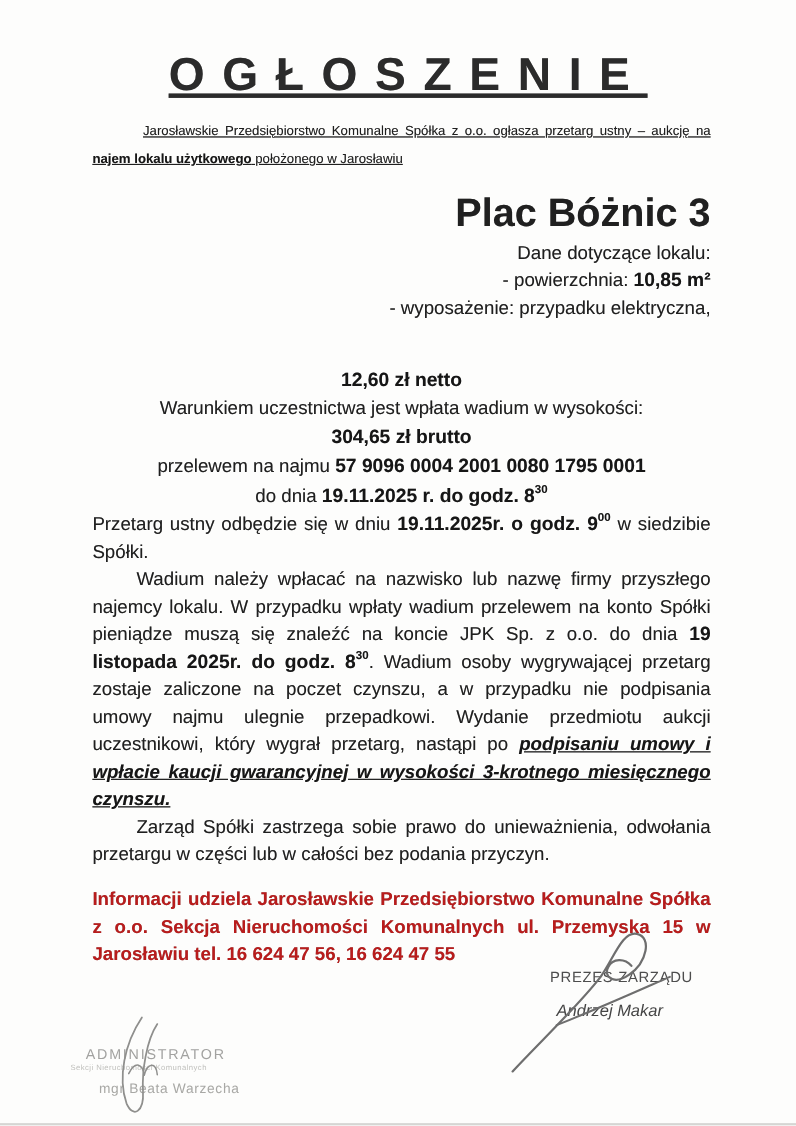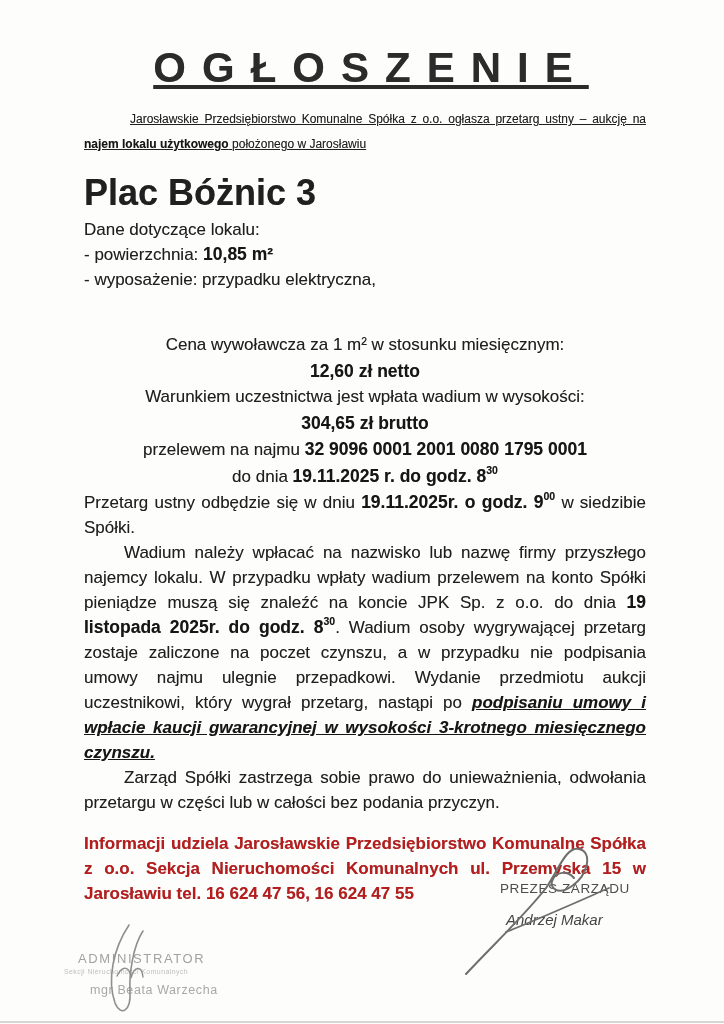--- a/index.html
+++ b/index.html
@@ -12,22 +12,22 @@
   .content {
     position:absolute; left:84px; top:44px; width:562px;
     text-shadow:0 0 0.5px rgba(25,25,25,0.4);
   }
   .doc-title {
     margin:0; text-align:center;
     font-size:42px; font-weight:700; letter-spacing:16px; text-indent:12px;
     color:#2b2b2b; white-space:nowrap;text-decoration:underline;
   }
   .intro { margin:15px 0 0 0; font-size:12px; line-height:25px; text-align:justify; text-indent:46px;text-decoration:underline; }
-  .property-name { margin:15px 0 3px 0; text-align:left; font-size:36px; font-weight:700; color:#202020; }
-  .cline { text-align:left; font-size:17px; line-height:25px; }
+  .property-name { margin:15px 0 3px 0; text-align:right; font-size:36px; font-weight:700; color:#202020; }
+  .cline { text-align:right; font-size:17px; line-height:25px; }
   .price-block { margin-top:40px; text-align:center; font-size:17px; line-height:26px; }
   .just { margin:0; text-align:justify; font-size:17px; line-height:25px; }
   .ind  { text-indent:40px; }
   .blg  { font-weight:700; font-size:17.5px; }
   b, .blg { color:#161616; }
   .kaucja { font-weight:700; font-style:italic; text-decoration:underline; color:#161616; }
   .contact { font-weight:700; margin-top:16px; color:#b91c1c; }
   sup { font-size:0.60em; position:relative; top:-0.15em; line-height:0; }
   .sig-role  { position:absolute; left:500px; top:881px; font-size:13.5px; letter-spacing:0.6px; color:#4d4d4d; }
   .sig-name  { position:absolute; left:506px; top:911px; font-size:15px; font-style:italic; color:#454545; }
@@ -48,25 +48,24 @@
 
     <p class="intro"><span>Jarosławskie Przedsiębiorstwo Komunalne Spółka z o.o. ogłasza przetarg ustny – aukcję na </span><b>najem lokalu użytkowego</b><span> położonego w Jarosławiu</span></p>
 
     <h2 class="property-name">Plac Bóżnic 3</h2>
 
     <div class="cline">Dane dotyczące lokalu:</div>
     <div class="cline"><span>- powierzchnia: </span><span class="blg">10,85 m²</span></div>
     <div class="cline">- wyposażenie: przypadku elektryczna,</div>
 
     <div class="price-block">
-      <div>Cena wywoławcza za 1 m² w stosunku miesięcznym:</div>
       <div class="blg">12,60 zł netto</div>
       <div>Warunkiem uczestnictwa jest wpłata wadium w wysokości:</div>
       <div class="blg">304,65 zł brutto</div>
-      <div><span>przelewem na najmu </span><span class="blg">32 9096 0001 2001 0080 1795 0001</span></div>
+      <div><span>przelewem na najmu </span><span class="blg">57 9096 0004 2001 0080 1795 0001</span></div>
       <div><span>do dnia </span><span class="blg"><span>19.11.2025 r. do godz. 8</span><sup>30</sup></span></div>
     </div>
 
     <p class="just"><span>Przetarg ustny odbędzie się w dniu </span><span class="blg"><span>19.11.2025r. o godz. 9</span><sup>00</sup></span><span> w siedzibie Spółki.</span></p>
 
     <p class="just ind"><span>Wadium należy wpłacać na nazwisko lub nazwę firmy przyszłego najemcy lokalu. W przypadku wpłaty wadium przelewem na konto Spółki pieniądze muszą się znaleźć na koncie JPK Sp. z o.o. do dnia </span><span class="blg"><span>19 listopada 2025r. do godz. 8</span><sup>30</sup></span><span>. Wadium osoby wygrywającej przetarg zostaje zaliczone na poczet czynszu, a w przypadku nie podpisania umowy najmu ulegnie przepadkowi. Wydanie przedmiotu aukcji uczestnikowi, który wygrał przetarg, nastąpi po </span><span class="kaucja">podpisaniu umowy i wpłacie kaucji gwarancyjnej w wysokości 3-krotnego miesięcznego czynszu.</span></p>
 
     <p class="just ind">Zarząd Spółki zastrzega sobie prawo do unieważnienia, odwołania przetargu w części lub w całości bez podania przyczyn.</p>
 
     <p class="just contact">Informacji udziela Jarosławskie Przedsiębiorstwo Komunalne Spółka z o.o. Sekcja Nieruchomości Komunalnych ul. Przemyska 15 w Jarosławiu tel. 16 624 47 56, 16 624 47 55</p>

